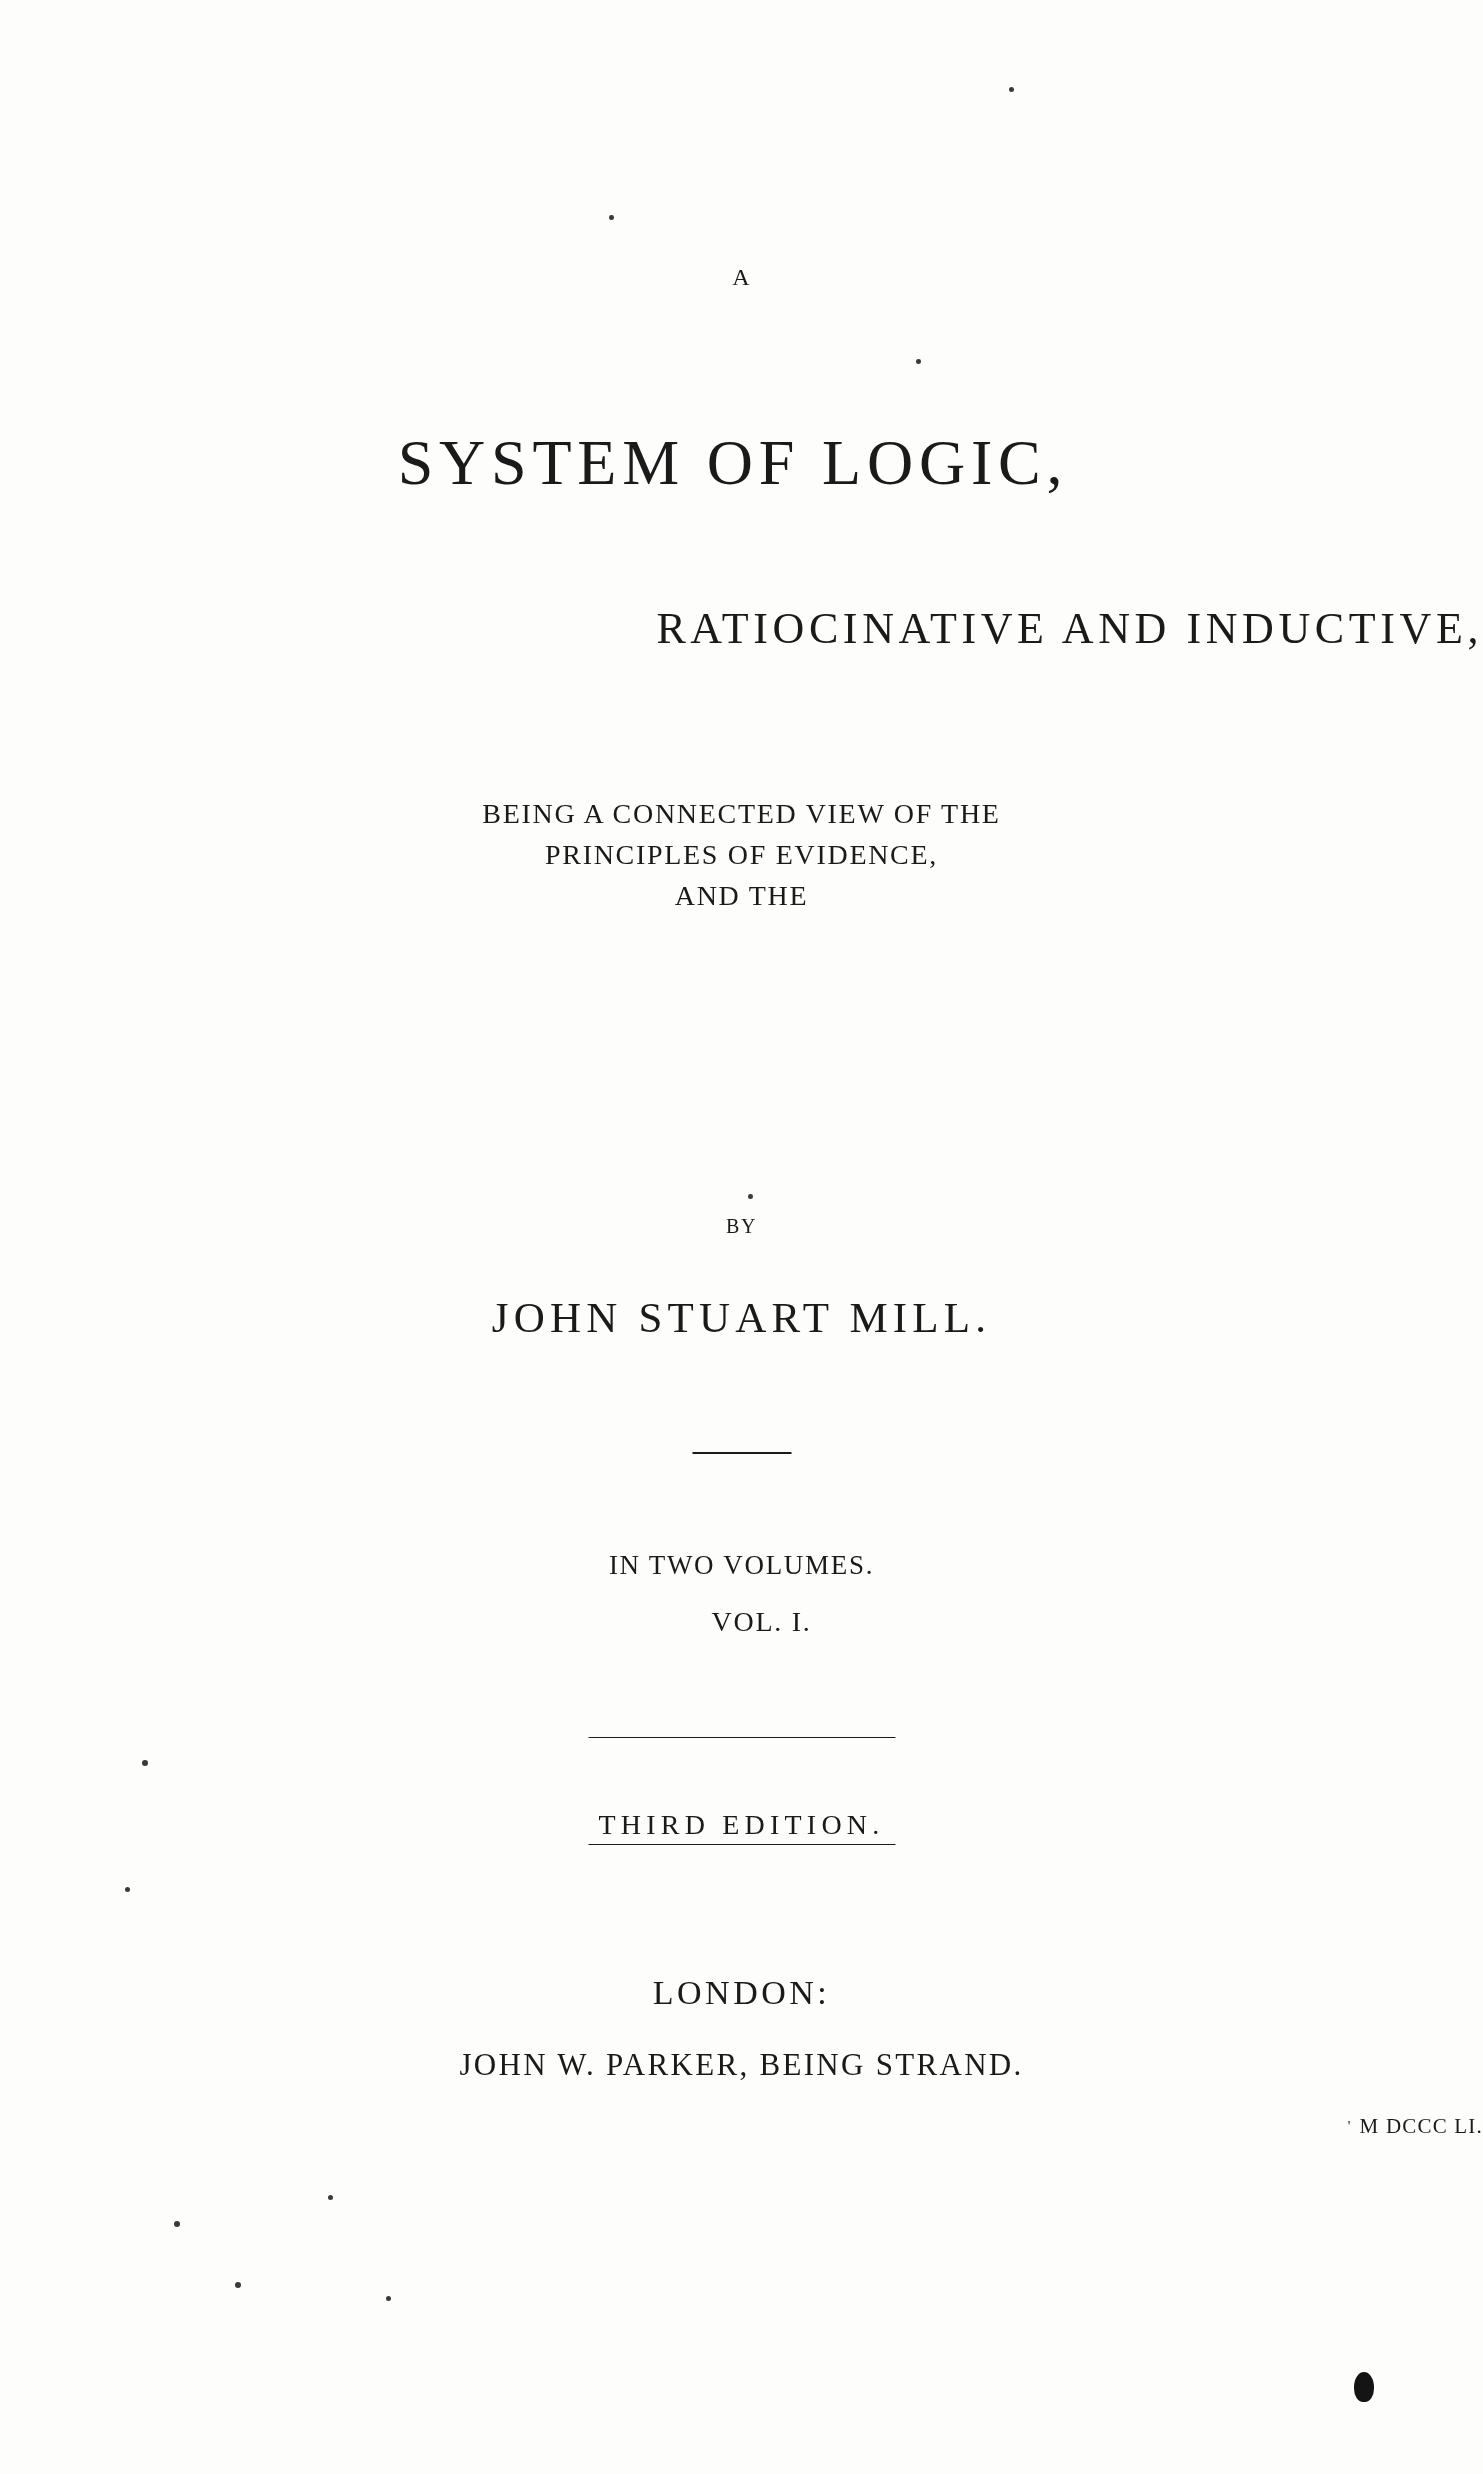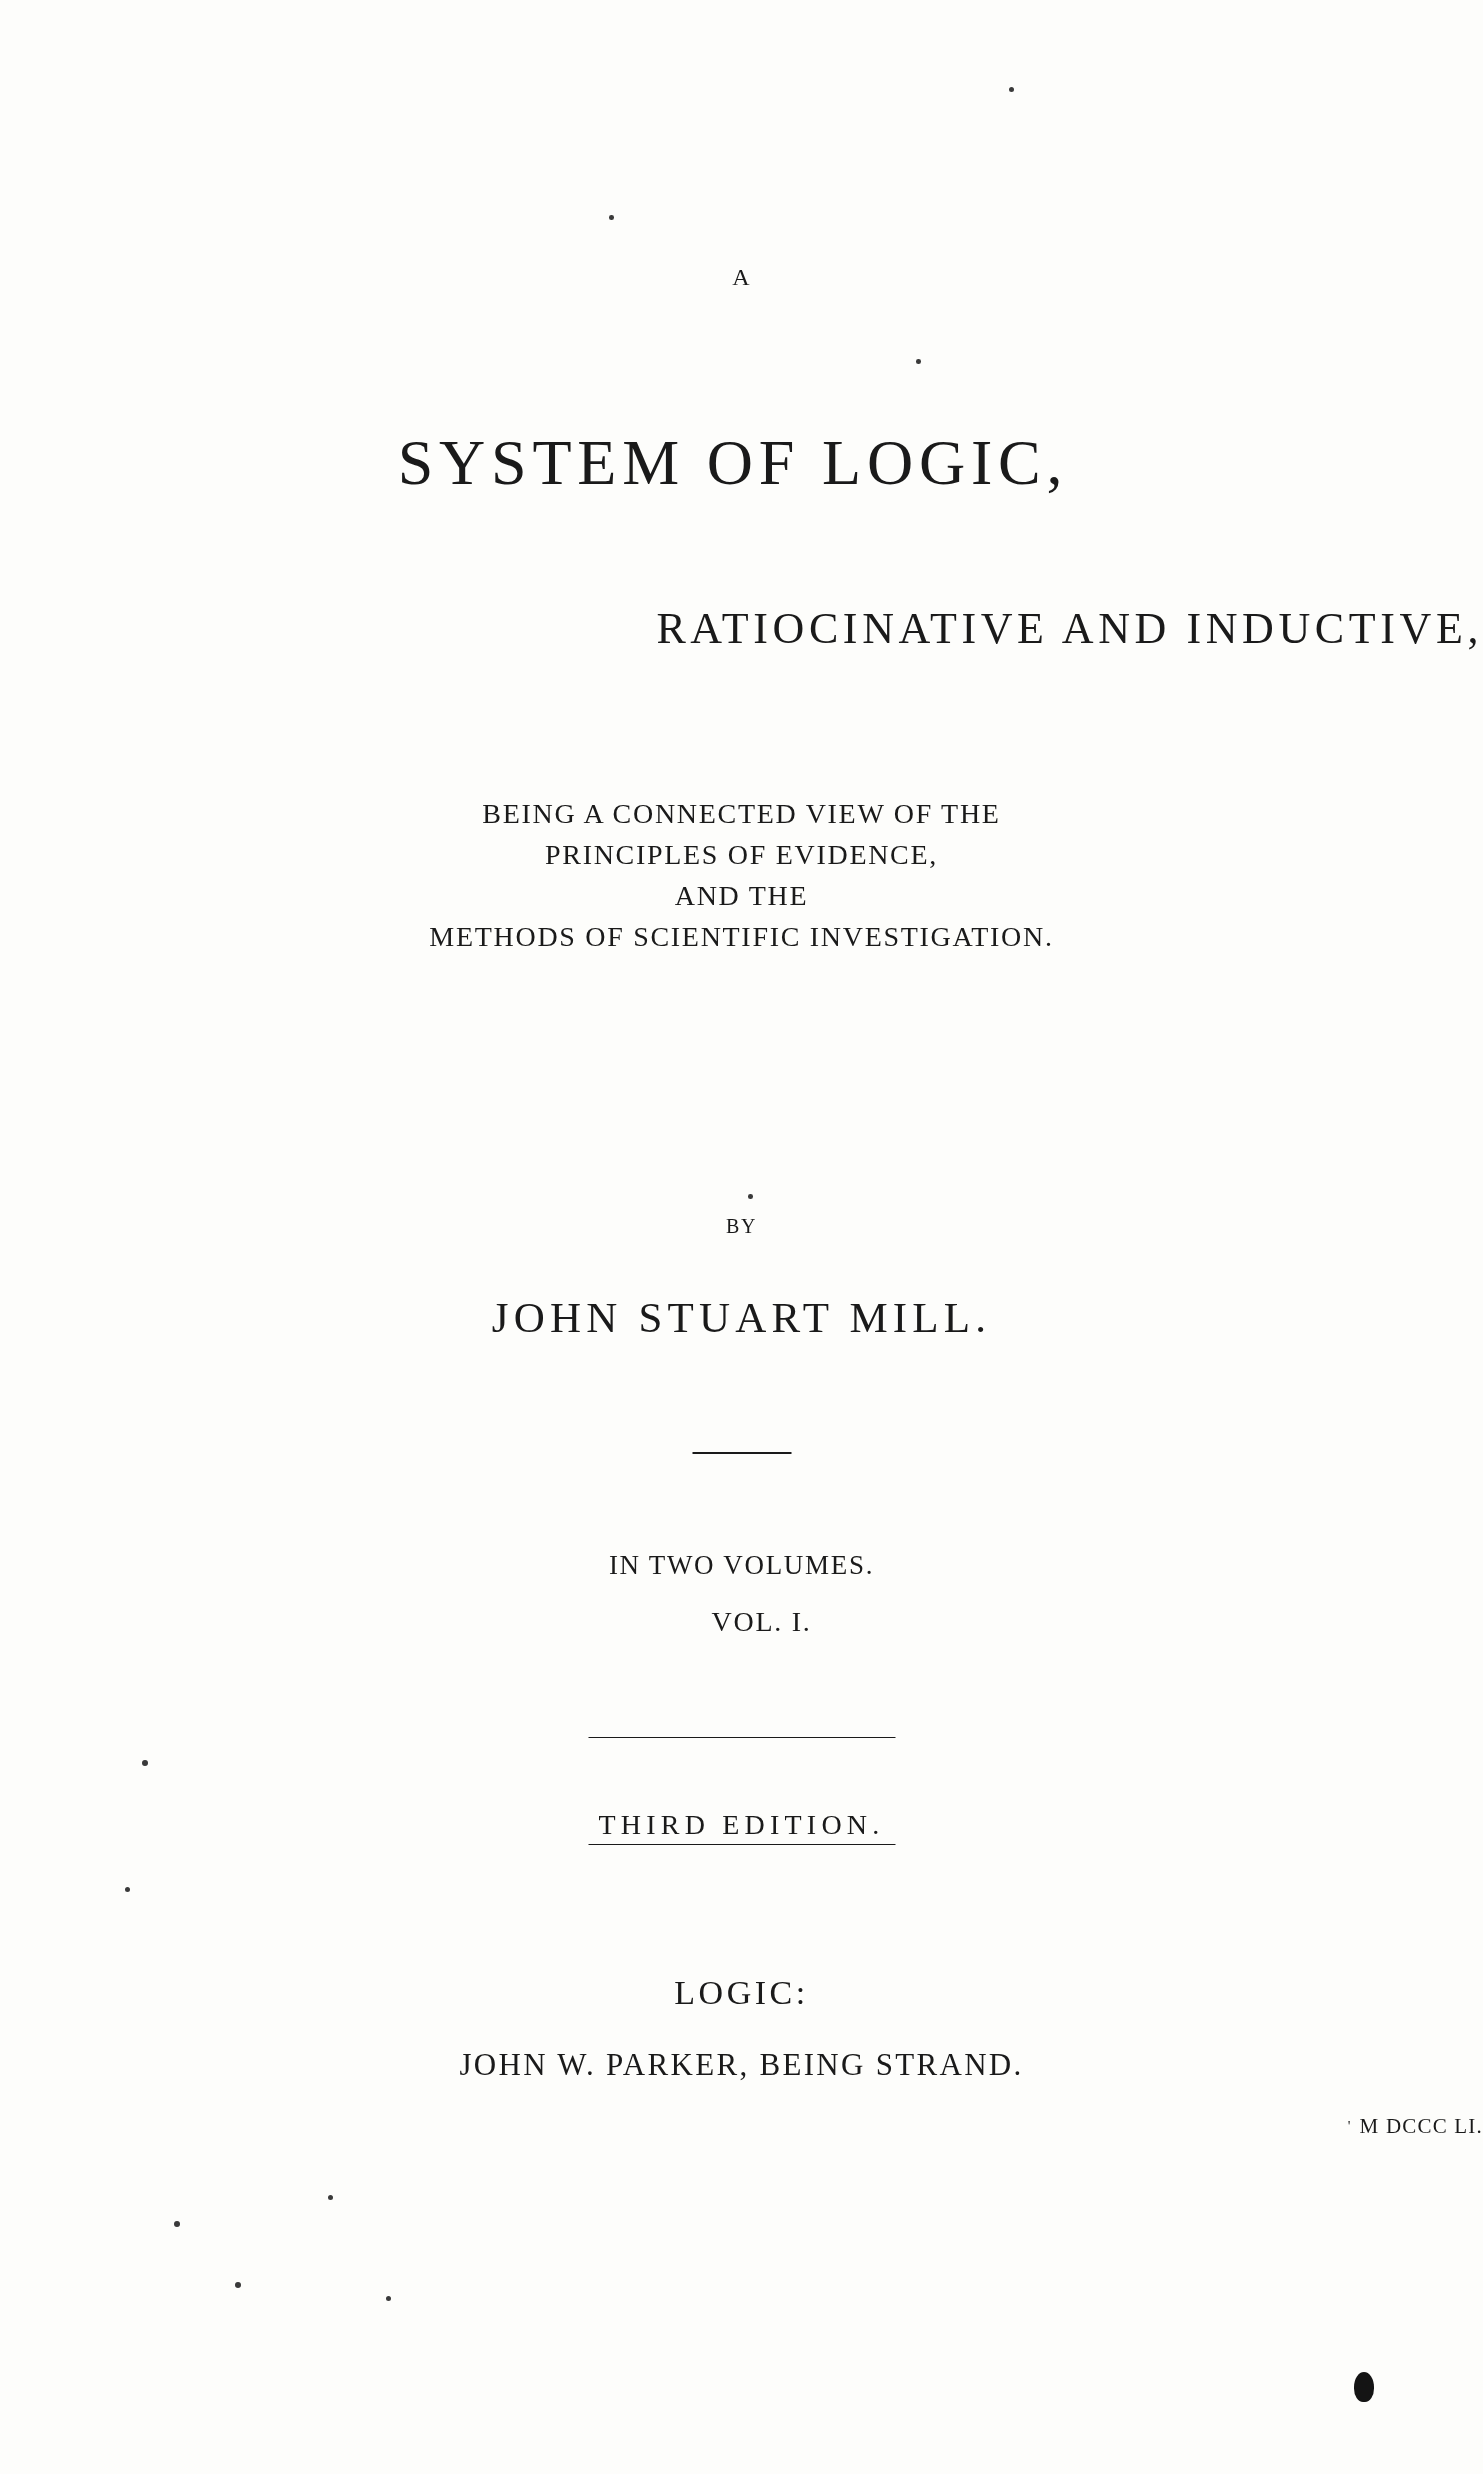--- a/index.html
+++ b/index.html
@@ -210,40 +210,39 @@
     <div class="art-a">A</div>
 
     <div class="title-main">SYSTEM OF LOGIC,</div>
 
     <div class="title-sub">RATIOCINATIVE AND INDUCTIVE,</div>
 
     <div class="subtitle-block">
       <span class="line">BEING A CONNECTED VIEW OF THE</span>
       <span class="line">PRINCIPLES OF EVIDENCE,</span>
       <span class="line">AND THE</span>
-      <span class="line">METHODS OF SCIENTIFIC INVESTIGATION.</span>
     </div>
 
     <div class="by-label">BY</div>
 
     <div class="author">JOHN STUART MILL.</div>
 
     <div class="rule-short"></div>
 
     <div class="volumes">IN TWO VOLUMES.</div>
 
     <div class="vol-number">VOL. I.</div>
 
     <div class="rule-edition-top"></div>
 
     <div class="edition">THIRD EDITION.</div>
 
     <div class="rule-edition-bottom"></div>
 
-    <div class="city">LOGIC:</div>
+    <div class="city">LONDON:</div>
 
     <div class="publisher">JOHN W. PARKER, BEING STRAND.</div>
 
     <div class="year">
       <span class="tick">'</span><span>M DCCC LI.</span>
     </div>
 
   </div>
 
   <div class="speck" style="top:87px; left:1009px; width:5.2px; height:5.2px;"></div>

